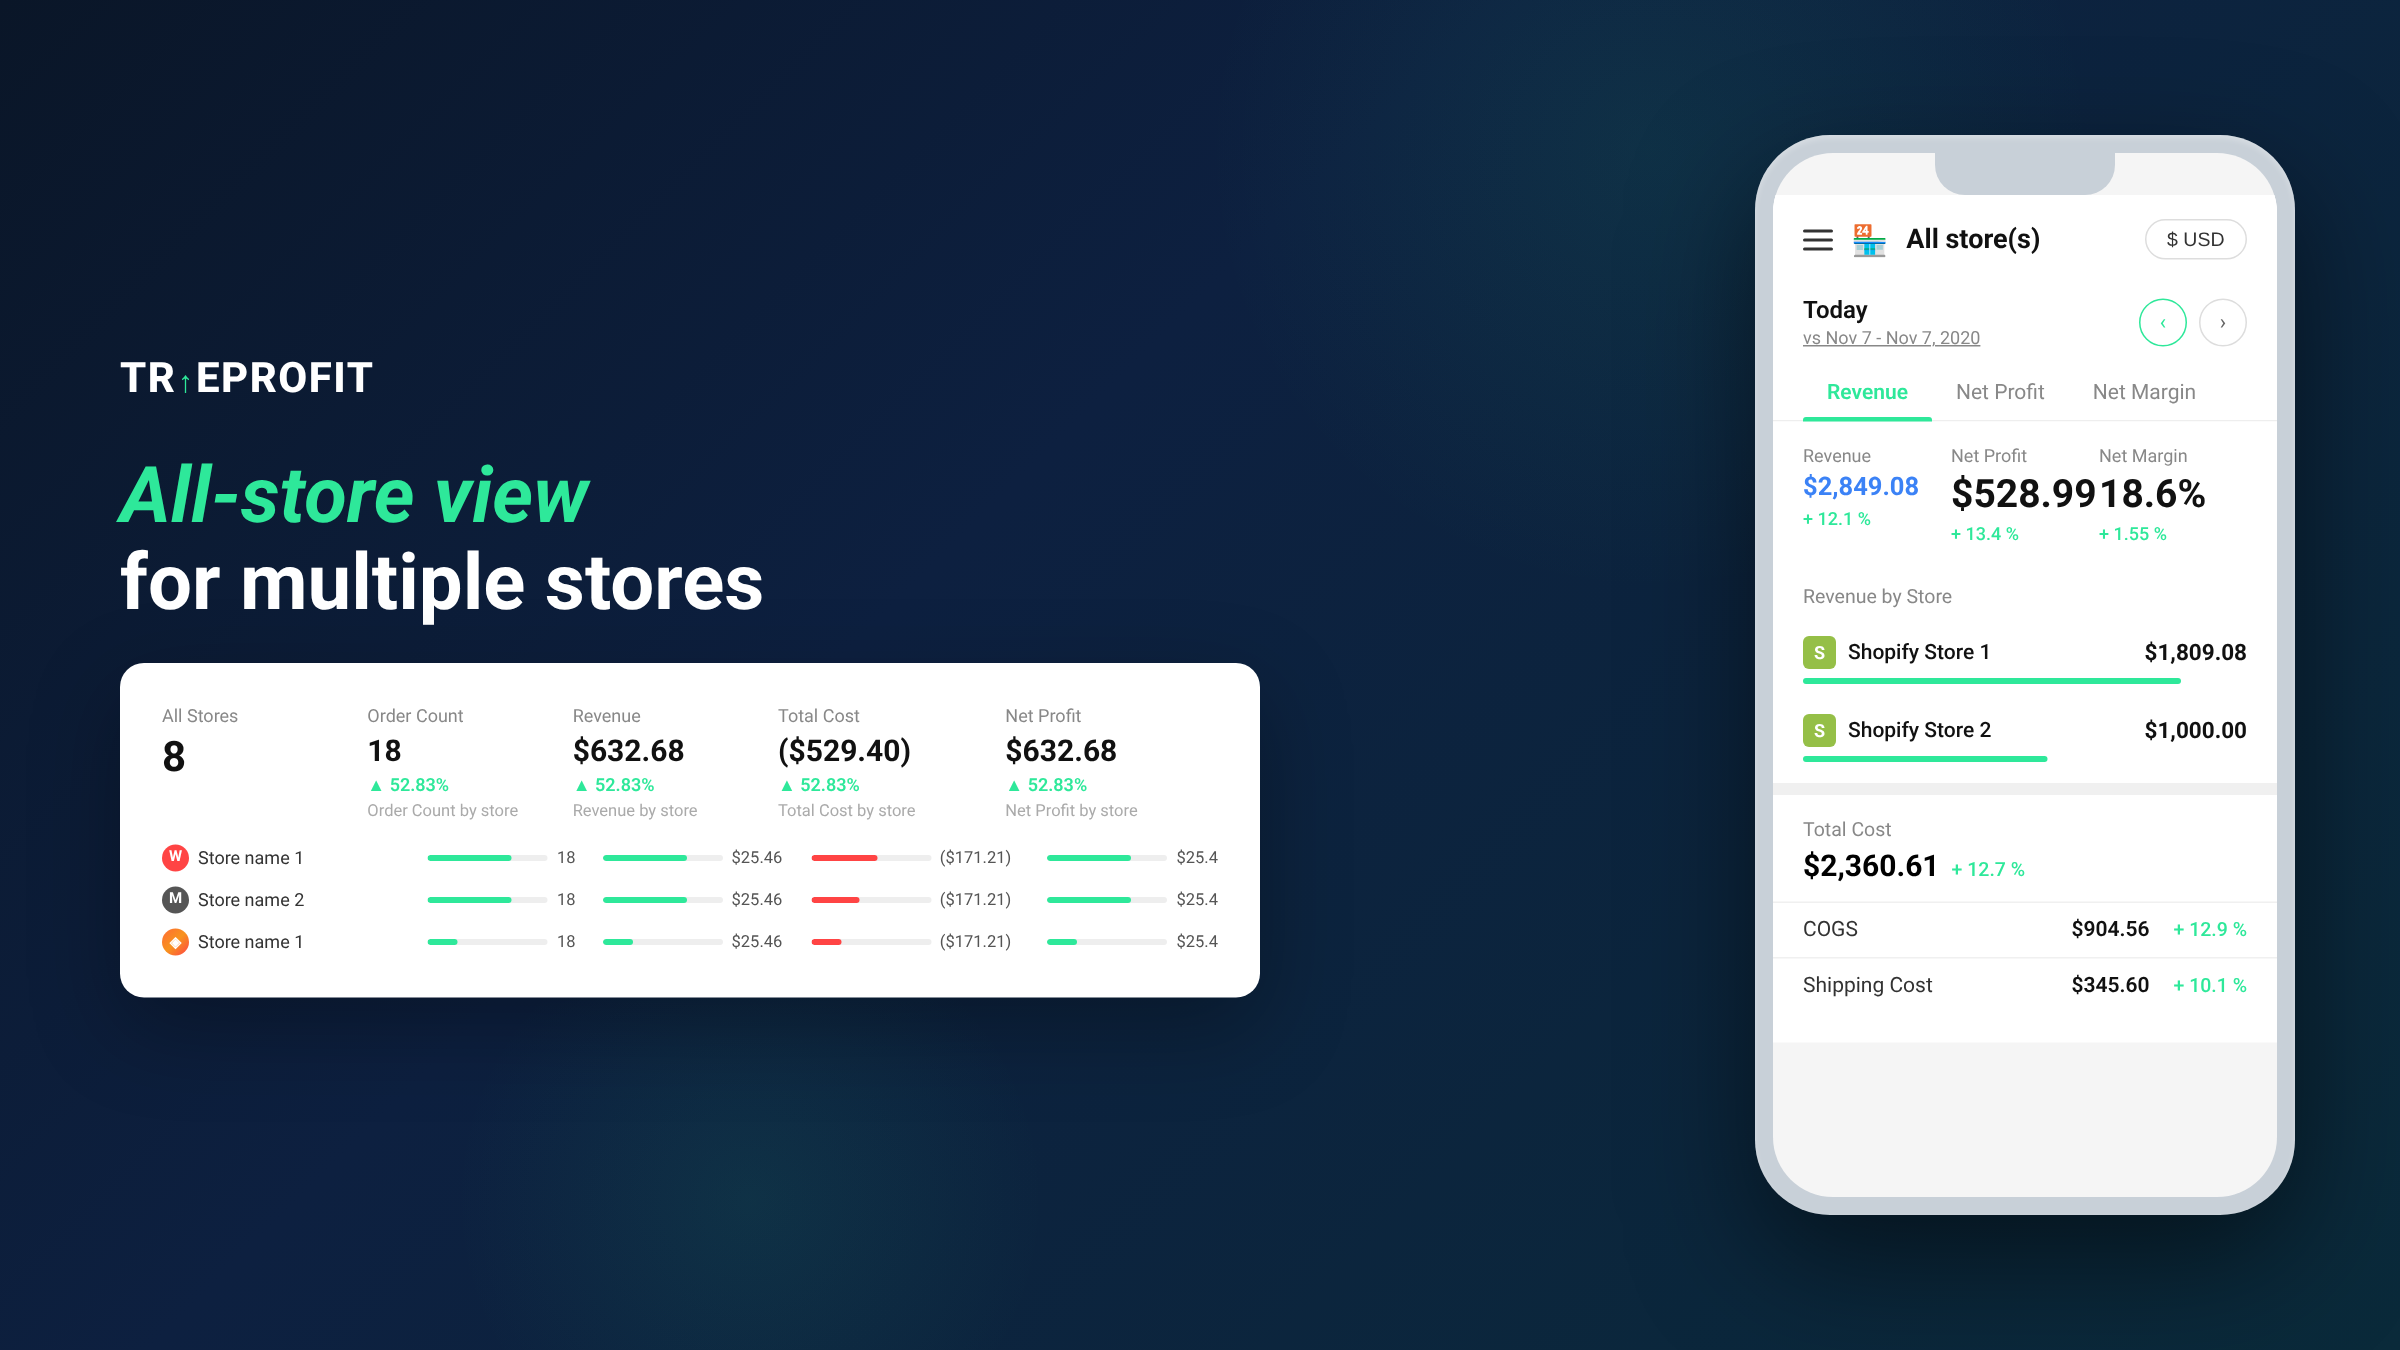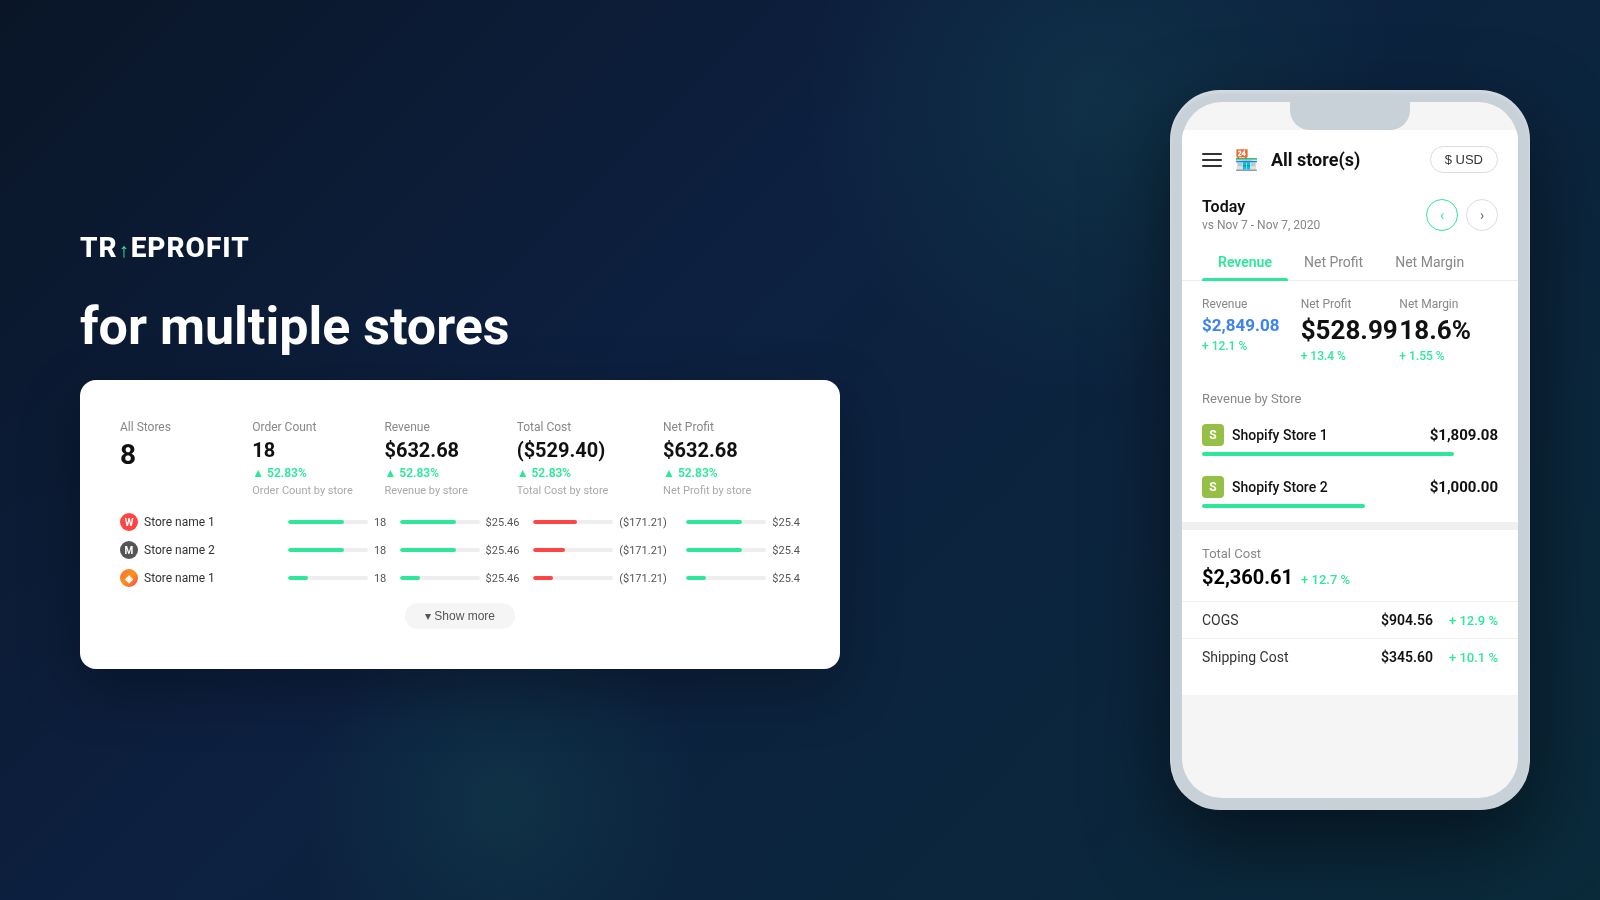--- a/index.html
+++ b/index.html
@@ -55,21 +55,21 @@
       font-size: 52px;
       font-weight: 700;
       color: #ffffff;
       line-height: 1.1;
     }
 
     
     .table-card {
       background: #fff;
       border-radius: 16px;
-      padding: 40px;
+      padding: 28px;
       margin-top: 1px;
       box-shadow: 0 20px 60px rgba(0,0,0,0.3);
       max-width: 760px;
     }
 
     .table-header {
       display: flex;
       gap: 0;
       margin-bottom: 16px;
     }
@@ -310,20 +310,21 @@
 
     .phone-date-text {
       font-size: 16px;
       font-weight: 600;
       color: #111;
     }
     .phone-date-sub {
       font-size: 12px;
       color: #888;
       margin-top: 2px;
+      text-decoration: underline;
     }
 
     .nav-arrows {
       display: flex;
       gap: 8px;
     }
     .nav-arrow {
       width: 32px;
       height: 32px;
       border: 1.5px solid #ddd;
@@ -536,20 +537,21 @@
 
 <div class="left-section">
 
   <div class="logo">
     <span class="logo-text">
       TR<span class="arrow-up">↑</span>EPROFIT
     </span>
   </div>
 
   <div>
+    <div class="headline-green">All-store view</div>
     <div class="headline-white">for multiple stores</div>
   </div>
 
   <div class="table-card">
 
     <div class="table-header">
 
       <div class="col col-stores">
         <span class="col-label">All Stores</span>
         <span class="col-value-stores">8</span>
@@ -697,23 +699,20 @@
           <div class="bar-row">
             <div class="bar-container">
                 <div class="bar-fill-green" style="width:25%"></div>
               </div>
             <span>$25.4</span>
           </div>
         </div>
       </div>
     </div>
 
-    <div class="show-more-row">
-      <button class="show-more-btn">▾ Show more</button>
-    </div>
   </div>
 </div>
 
 <div class="right-section">
   <div class="phone-outer">
     <div class="phone-inner">
 
       <div class="phone-notch"></div>
 
       <div class="phone-screen">

